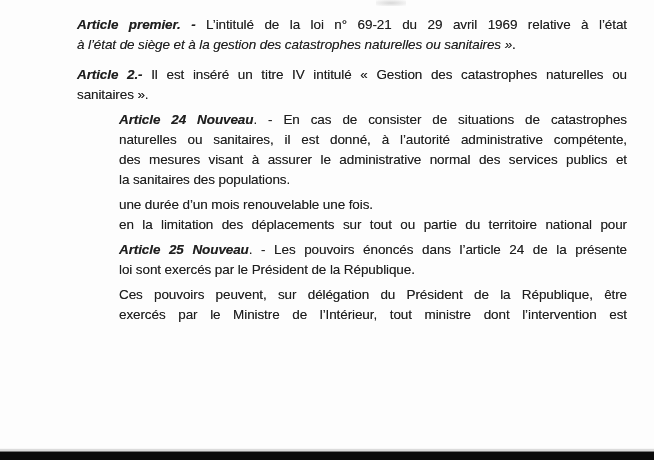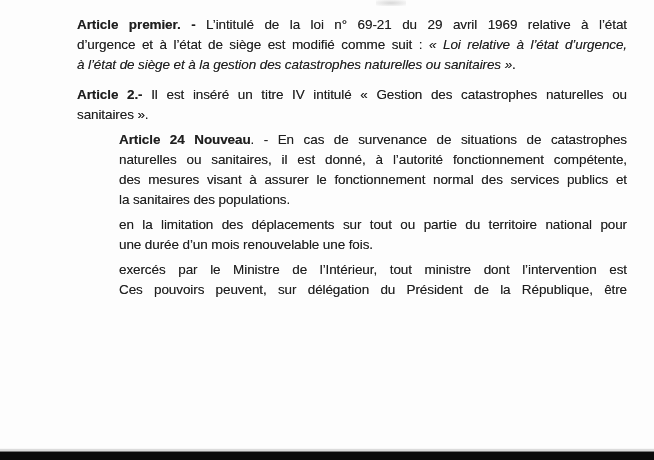--- a/index.html
+++ b/index.html
@@ -40,21 +40,21 @@
     line-height: 20px;
     letter-spacing: -0.1px;
     text-align: justify;
     text-align-last: justify;
     text-shadow: 0 0 0.6px rgba(35,35,35,0.55);
     white-space: normal;
   }
   .line.last {
     text-align-last: left;
   }
-  .seg-b { font-weight: bold; }
+  .seg-b { font-weight: bold; font-style: italic; }
   .seg-i { font-style: italic; }
   .bottom-bar {
     position: absolute;
     left: 0;
     bottom: 0;
     width: 100%;
     height: 8px;
     background: #0a0a0a;
     border-top: 1px solid #7a7a7a;
     box-shadow: 0 -2px 1px rgba(120,120,120,0.25);
@@ -70,36 +70,39 @@
   }
 </style>
 </head>
 <body>
 
 <div class="page">
   <div class="scan-artifact"></div>
   <div class="doc">
       <div class="para gap-lg">
         <div class="line"><span class="seg-b">Article premier. - </span><span>L’intitulé de la loi n° 69-21 du 29 avril 1969 relative à l’état</span></div>
-        <div class="line"><span>d’urgence et à l’état de siège est modifié comme suit : </span><span class="seg-i">« Loi relative à l’état d’urgence,</span></div>
         <div class="line last"><span class="seg-i">à l’état de siège et à la gestion des catastrophes naturelles ou sanitaires »</span><span>.</span></div>
       </div>
       <div class="para">
         <div class="line"><span class="seg-b">Article 2.- </span><span>Il est inséré un titre IV intitulé « Gestion des catastrophes naturelles ou</span></div>
         <div class="line last"><span>sanitaires ».</span></div>
       </div>
       <div class="para indent">
-        <div class="line"><span class="seg-b">Article 24 Nouveau</span><span>. - En cas de survenance de situations de catastrophes</span></div>
-        <div class="line"><span>naturelles ou sanitaires, il est donné, à l’autorité fonctionnement compétente,</span></div>
-        <div class="line"><span>des mesures visant à assurer le fonctionnement normal des services publics et</span></div>
+        <div class="line"><span class="seg-b">Article 24 Nouveau</span><span>. - En cas de consister de situations de catastrophes</span></div>
+        <div class="line"><span>naturelles ou sanitaires, il est donné, à l’autorité administrative compétente,</span></div>
+        <div class="line"><span>des mesures visant à assurer le administrative normal des services publics et</span></div>
         <div class="line last"><span>la sanitaires des populations.</span></div>
       </div>
       <div class="para indent">
+        <div class="line last"><span>une durée d’un mois renouvelable une fois.</span></div>
         <div class="line"><span>en la limitation des déplacements sur tout ou partie du territoire national pour</span></div>
-        <div class="line last"><span>une durée d’un mois renouvelable une fois.</span></div>
       </div>
       <div class="para indent">
+        <div class="line"><span class="seg-b">Article 25 Nouveau</span><span>. - Les pouvoirs énoncés dans l’article 24 de la présente</span></div>
+        <div class="line last"><span>loi sont exercés par le Président de la République.</span></div>
+      </div>
+      <div class="para indent">
+        <div class="line"><span>Ces pouvoirs peuvent, sur délégation du Président de la République, être</span></div>
         <div class="line"><span>exercés par le Ministre de l’Intérieur, tout ministre dont l’intervention est</span></div>
-        <div class="line"><span>Ces pouvoirs peuvent, sur délégation du Président de la République, être</span></div>
       </div>
     </div>
   <div class="bottom-bar"></div>
 </div>
 
 </body></html>

